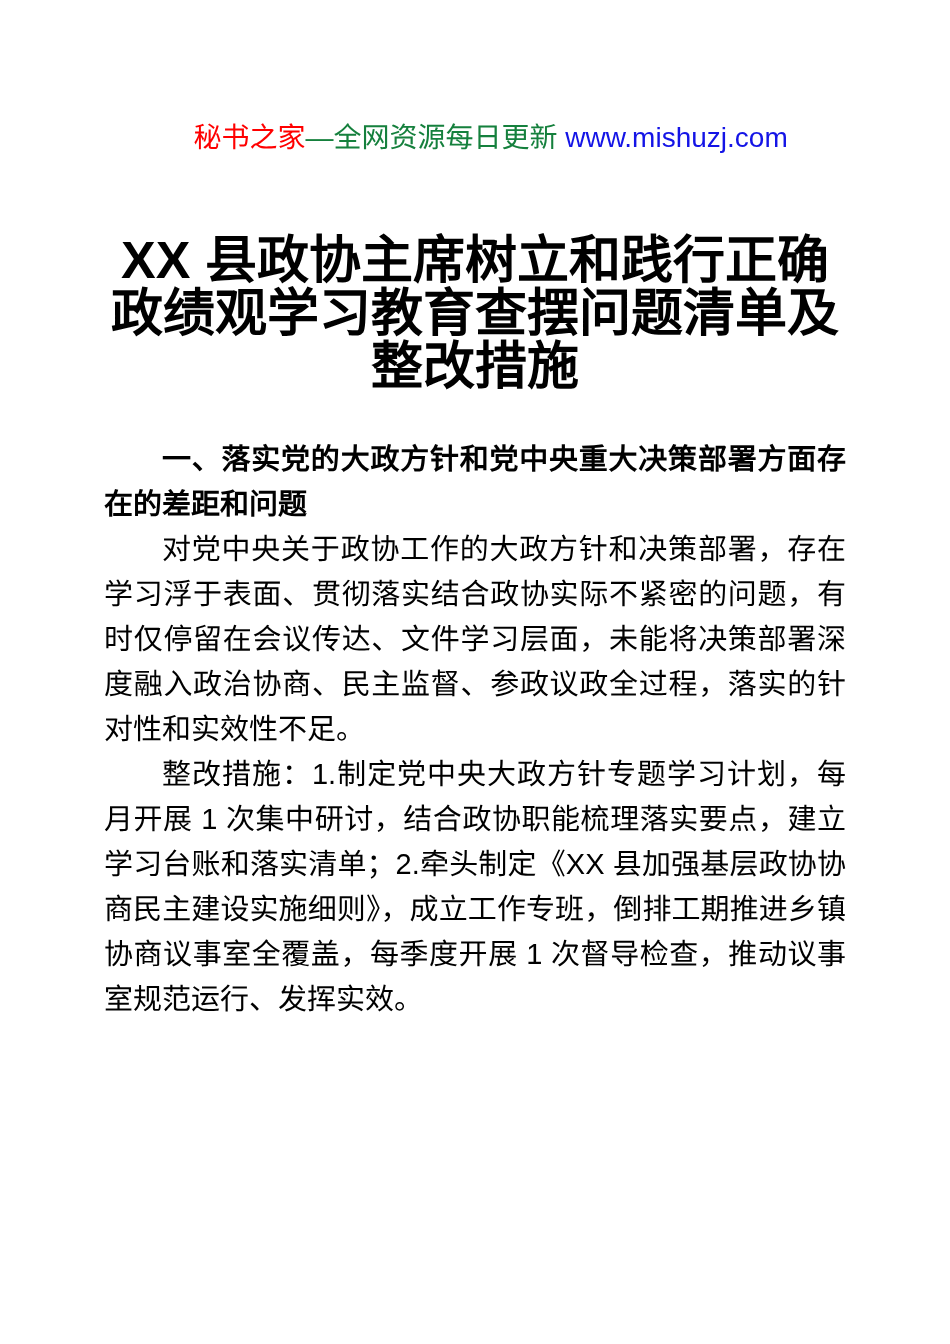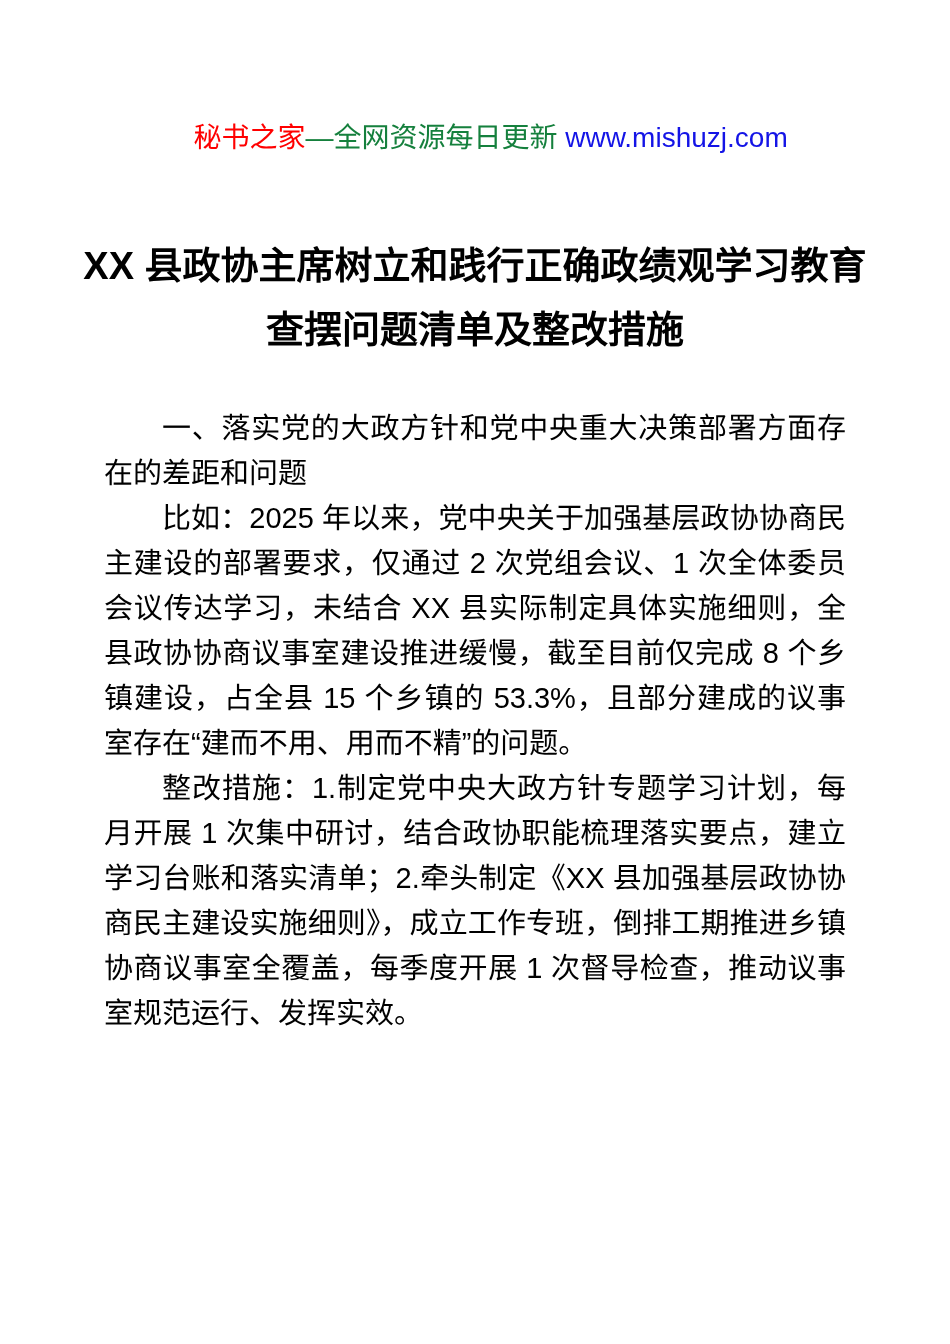--- a/index.html
+++ b/index.html
@@ -33,51 +33,51 @@
     color: #15803d;
     font-weight: 400;
   }
   .site-header .url {
     color: #1414e6;
     font-weight: 400;
     text-decoration: none;
   }
   .doc-title {
     margin-top: 42px;
-    padding: 0 72px;
+    padding: 0 98px;
     text-align: center;
-    font-size: 38px;
-    line-height: 64px;
+    font-size: 52px;
+    line-height: 53px;
     font-weight: 700;
   }
   .doc-body {
     margin: 44px 104px 0 104px;
     font-size: 29px;
     line-height: 45px;
     text-align: justify;
   }
   .doc-body p {
     margin: 0;
     text-indent: 2em;
     word-break: break-all;
   }
   .doc-body p.bold {
-    font-weight: 400;
+    font-weight: 700;
   }
 </style>
 </head>
 <body>
 
 <div class="page">
 
   <div class="site-header">
     <span class="brand">秘书之家</span><span class="tagline">—全网资源每日更新 </span><span class="url">www.mishuzj.com</span>
   </div>
 
   <div class="doc-title">XX 县政协主席树立和践行正确政绩观学习教育查摆问题清单及整改措施</div>
 
   <div class="doc-body">
     <p class="bold">一、落实党的大政方针和党中央重大决策部署方面存在的差距和问题</p>
-    <p>比如：2025 年以来，党中央关于加强基层政协协商民主建设的部署要求，仅通过 2 次党组会议、1 次全体委员会议传达学习，未结合 XX 县实际制定具体实施细则，全县政协协商议事室建设推进缓慢，截至目前仅完成 8 个乡镇建设，占全县 15 个乡镇的 53.3%，且部分建成的议事室存在“建而不用、用而不精”的问题。</p>
+    <p>对党中央关于政协工作的大政方针和决策部署，存在学习浮于表面、贯彻落实结合政协实际不紧密的问题，有时仅停留在会议传达、文件学习层面，未能将决策部署深度融入政治协商、民主监督、参政议政全过程，落实的针对性和实效性不足。</p>
     <p>整改措施：1.制定党中央大政方针专题学习计划，每月开展 1 次集中研讨，结合政协职能梳理落实要点，建立学习台账和落实清单；2.牵头制定《XX 县加强基层政协协商民主建设实施细则》，成立工作专班，倒排工期推进乡镇协商议事室全覆盖，每季度开展 1 次督导检查，推动议事室规范运行、发挥实效。</p>
   </div>
 
 </div>
 
 </body></html>

